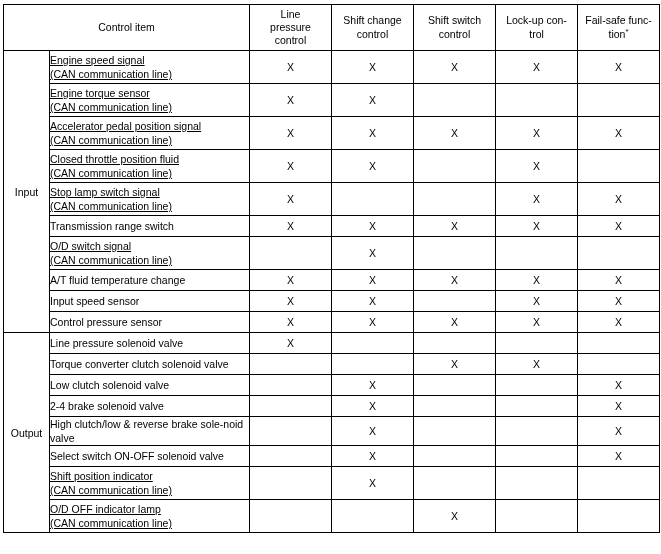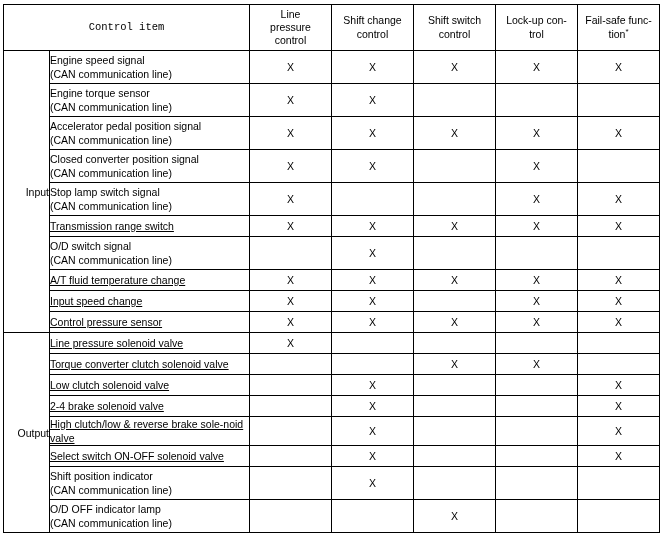--- a/index.html
+++ b/index.html
@@ -40,43 +40,42 @@
 
   thead th {
     text-align: center;
     height: 46px;
     line-height: 1.25;
     padding: 2px 3px;
     box-sizing: border-box;
   }
   th.head-control {
     font-size: 11px;
-    font-family: Liberation Mono, monospace;
   }
   th.head-mark {
     font-size: 10.5px;
   }
   td.group-cell {
-    text-align: right;
+    text-align: center;
     padding-left: 6px;
     font-size: 11px;
   }
   td.item-cell {
     text-align: left;
     padding: 4px 6px 4px 7px;
     line-height: 1.35;
     font-size: 10.5px;
   }
   td.mark-cell {
     text-align: center;
     font-size: 11px;
     height: 20px;
   }
-  .row-1line td.item-cell { height: 20px; text-decoration: underline; }
-  .row-2line td.item-cell { height: 32px; }
+  .row-1line td.item-cell { height: 20px; }
+  .row-2line td.item-cell { height: 32px; text-decoration: underline; }
   .sup {
     font-size: 8px;
     vertical-align: super;
     line-height: 0;
   }
 </style>
 </head>
 <body>
 
 <div id="sheet">
@@ -146,21 +145,21 @@
             <div>(CAN communication line)</div>
           </td>
           <td class="mark-cell">X</td>
           <td class="mark-cell">X</td>
           <td class="mark-cell">X</td>
           <td class="mark-cell">X</td>
           <td class="mark-cell">X</td>
         </tr>
         <tr class="row-2line">
           <td class="item-cell">
-            <div>Closed converter position signal</div>
+            <div>Closed throttle position fluid</div>
             <div>(CAN communication line)</div>
           </td>
           <td class="mark-cell">X</td>
           <td class="mark-cell">X</td>
           <td class="mark-cell"></td>
           <td class="mark-cell">X</td>
           <td class="mark-cell"></td>
         </tr>
         <tr class="row-2line">
           <td class="item-cell">
@@ -199,21 +198,21 @@
             <div>A/T fluid temperature change</div>
           </td>
           <td class="mark-cell">X</td>
           <td class="mark-cell">X</td>
           <td class="mark-cell">X</td>
           <td class="mark-cell">X</td>
           <td class="mark-cell">X</td>
         </tr>
         <tr class="row-1line">
           <td class="item-cell">
-            <div>Input speed change</div>
+            <div>Input speed sensor</div>
           </td>
           <td class="mark-cell">X</td>
           <td class="mark-cell">X</td>
           <td class="mark-cell"></td>
           <td class="mark-cell">X</td>
           <td class="mark-cell">X</td>
         </tr>
         <tr class="row-1line">
           <td class="item-cell">
             <div>Control pressure sensor</div>

